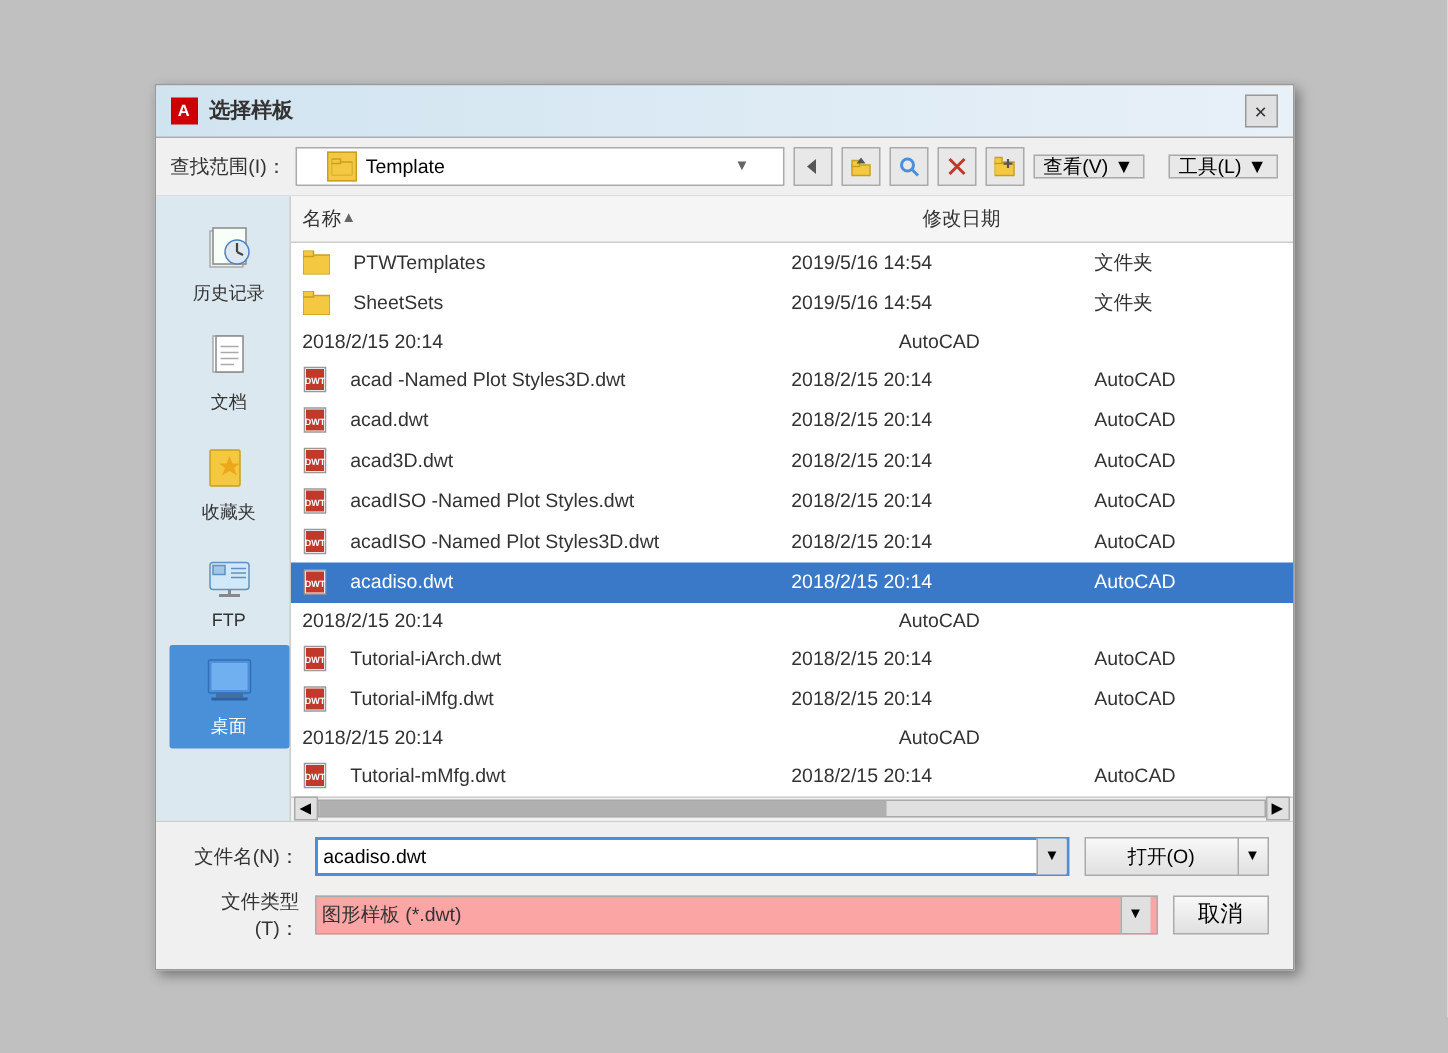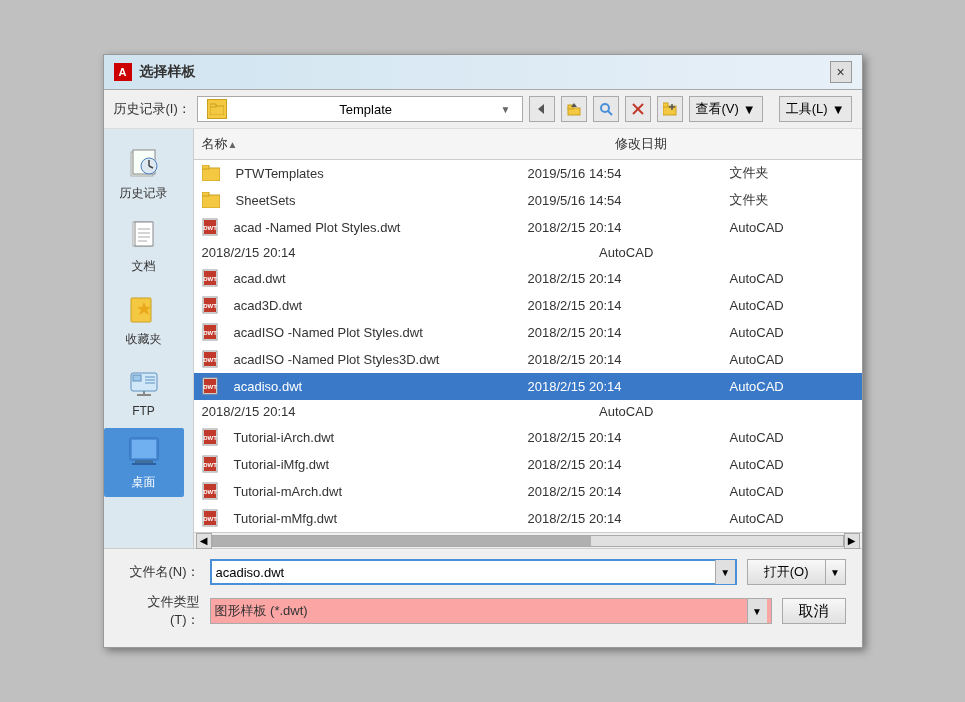--- a/index.html
+++ b/index.html
@@ -76,22 +76,21 @@
       white-space: nowrap;
       font-size: 13px;
     }
     .path-combo {
       flex: 1;
       display: flex;
       align-items: center;
       border: 1px solid #aaa;
       background: white;
       height: 26px;
-      padding: 0 9px;
-      text-align: center;
+      padding: 0 20px;
     }
     .path-combo-folder {
       width: 20px;
       height: 20px;
       background: #f5c842;
       border: 1px solid #c8a020;
       margin-right: 6px;
       display: flex;
       align-items: center;
       justify-content: center;
@@ -111,21 +110,21 @@
       height: 26px;
       background: #e8e8e8;
       border: 1px solid #aaa;
       cursor: pointer;
       display: flex;
       align-items: center;
       justify-content: center;
       font-size: 14px;
     }
     .toolbar-menu-btn {
-      height: 26px;
+      height: 16px;
       background: #e8e8e8;
       border: 1px solid #aaa;
       cursor: pointer;
       display: flex;
       align-items: center;
       padding: 0 6px;
       gap: 4px;
       font-size: 13px;
     }
 
@@ -136,21 +135,21 @@
       border-bottom: 1px solid #ccc;
     }
 
     
     .sidebar {
       width: 90px;
       background: #dce8f0;
       border-right: 1px solid #ccc;
       display: flex;
       flex-direction: column;
-      align-items: flex-start;
+      align-items: flex-end;
       padding: 10px 0;
       gap: 4px;
     }
     .sidebar-item {
       width: 80px;
       display: flex;
       flex-direction: column;
       align-items: center;
       padding: 6px 4px;
       cursor: pointer;
@@ -296,21 +295,21 @@
       align-items: center;
       justify-content: center;
       font-size: 10px;
       cursor: pointer;
     }
     .open-btn-group {
       display: flex;
       align-items: stretch;
     }
     .open-btn {
-      padding: 4px 16px;
+      padding: 4px 28px;
       background: linear-gradient(to bottom, #f8f8f8, #e0e0e0);
       border: 1px solid #aaa;
       cursor: pointer;
       font-size: 13px;
       height: 26px;
       display: flex;
       align-items: center;
       text-align: right;
     }
     .open-btn-arrow {
@@ -368,21 +367,21 @@
 
   <div class="title-bar">
     <div class="title-bar-left">
       <div class="title-bar-icon">A</div>
       <span class="title-text">选择样板</span>
     </div>
     <button class="close-btn">×</button>
   </div>
 
   <div class="toolbar">
-    <span class="toolbar-label">历史记录(I)：</span>
+    <span class="toolbar-label">查找范围(I)：</span>
     <div class="path-combo">
       <div class="path-combo-folder">
         <svg width="14" height="12" viewBox="0 0 14 12">
           <rect x="0" y="3" width="14" height="9" fill="#f5c842" stroke="#c8a020" stroke-width="1"></rect>
           <rect x="0" y="1" width="6" height="3" fill="#f5c842" stroke="#c8a020" stroke-width="1"></rect>
         </svg>
       </div>
       <span class="path-combo-text">Template</span>
       <span class="path-combo-arrow">▼</span>
     </div>
@@ -534,32 +533,32 @@
               <svg width="18" height="16" viewBox="0 0 18 16">
       <rect x="0" y="3" width="18" height="13" fill="#f5c842" stroke="#c8a020" stroke-width="1"></rect>
       <rect x="0" y="0" width="7" height="4" fill="#f5c842" stroke="#c8a020" stroke-width="1"></rect>
     </svg>
               <span>SheetSets</span>
             </div>
             <div class="file-cell cell-date">2019/5/16 14:54</div>
             <div class="file-cell cell-type">文件夹</div>
           </div>
           <div class="file-row">
-            <div class="file-cell cell-name">
-              <svg width="16" height="18" viewBox="0 0 16 18">
-      <rect x="1" y="1" width="14" height="16" fill="white" stroke="#999" stroke-width="1"></rect>
-      <rect x="2" y="2" width="12" height="14" fill="#c0392b"></rect>
-      <text x="8" y="12" fill="white" font-size="6" text-anchor="middle" font-weight="bold">DWT</text>
-    </svg>
-              <span>acad -Named Plot Styles.dwt</span>
-            </div>
-            <div class="file-cell cell-date">2018/2/15 20:14</div>
-            <div class="file-cell cell-type">AutoCAD</div>
-          </div>
-          <div class="file-row">
+            <div class="file-cell cell-date">2018/2/15 20:14</div>
+            <div class="file-cell cell-type">AutoCAD</div>
+          </div>
+          <div class="file-row">
+            <div class="file-cell cell-name">
+              <svg width="16" height="18" viewBox="0 0 16 18">
+      <rect x="1" y="1" width="14" height="16" fill="white" stroke="#999" stroke-width="1"></rect>
+      <rect x="2" y="2" width="12" height="14" fill="#c0392b"></rect>
+      <text x="8" y="12" fill="white" font-size="6" text-anchor="middle" font-weight="bold">DWT</text>
+    </svg>
+              <span>acad -Named Plot Styles3D.dwt</span>
+            </div>
             <div class="file-cell cell-date">2018/2/15 20:14</div>
             <div class="file-cell cell-type">AutoCAD</div>
           </div>
           <div class="file-row">
             <div class="file-cell cell-name">
               <svg width="16" height="18" viewBox="0 0 16 18">
       <rect x="1" y="1" width="14" height="16" fill="white" stroke="#999" stroke-width="1"></rect>
       <rect x="2" y="2" width="12" height="14" fill="#c0392b"></rect>
       <text x="8" y="12" fill="white" font-size="6" text-anchor="middle" font-weight="bold">DWT</text>
     </svg>
@@ -638,28 +637,20 @@
       <rect x="1" y="1" width="14" height="16" fill="white" stroke="#999" stroke-width="1"></rect>
       <rect x="2" y="2" width="12" height="14" fill="#c0392b"></rect>
       <text x="8" y="12" fill="white" font-size="6" text-anchor="middle" font-weight="bold">DWT</text>
     </svg>
               <span>Tutorial-iMfg.dwt</span>
             </div>
             <div class="file-cell cell-date">2018/2/15 20:14</div>
             <div class="file-cell cell-type">AutoCAD</div>
           </div>
           <div class="file-row">
-            <div class="file-cell cell-name">
-              <svg width="16" height="18" viewBox="0 0 16 18">
-      <rect x="1" y="1" width="14" height="16" fill="white" stroke="#999" stroke-width="1"></rect>
-      <rect x="2" y="2" width="12" height="14" fill="#c0392b"></rect>
-      <text x="8" y="12" fill="white" font-size="6" text-anchor="middle" font-weight="bold">DWT</text>
-    </svg>
-              <span>Tutorial-mArch.dwt</span>
-            </div>
             <div class="file-cell cell-date">2018/2/15 20:14</div>
             <div class="file-cell cell-type">AutoCAD</div>
           </div>
           <div class="file-row">
             <div class="file-cell cell-name">
               <svg width="16" height="18" viewBox="0 0 16 18">
       <rect x="1" y="1" width="14" height="16" fill="white" stroke="#999" stroke-width="1"></rect>
       <rect x="2" y="2" width="12" height="14" fill="#c0392b"></rect>
       <text x="8" y="12" fill="white" font-size="6" text-anchor="middle" font-weight="bold">DWT</text>
     </svg>

